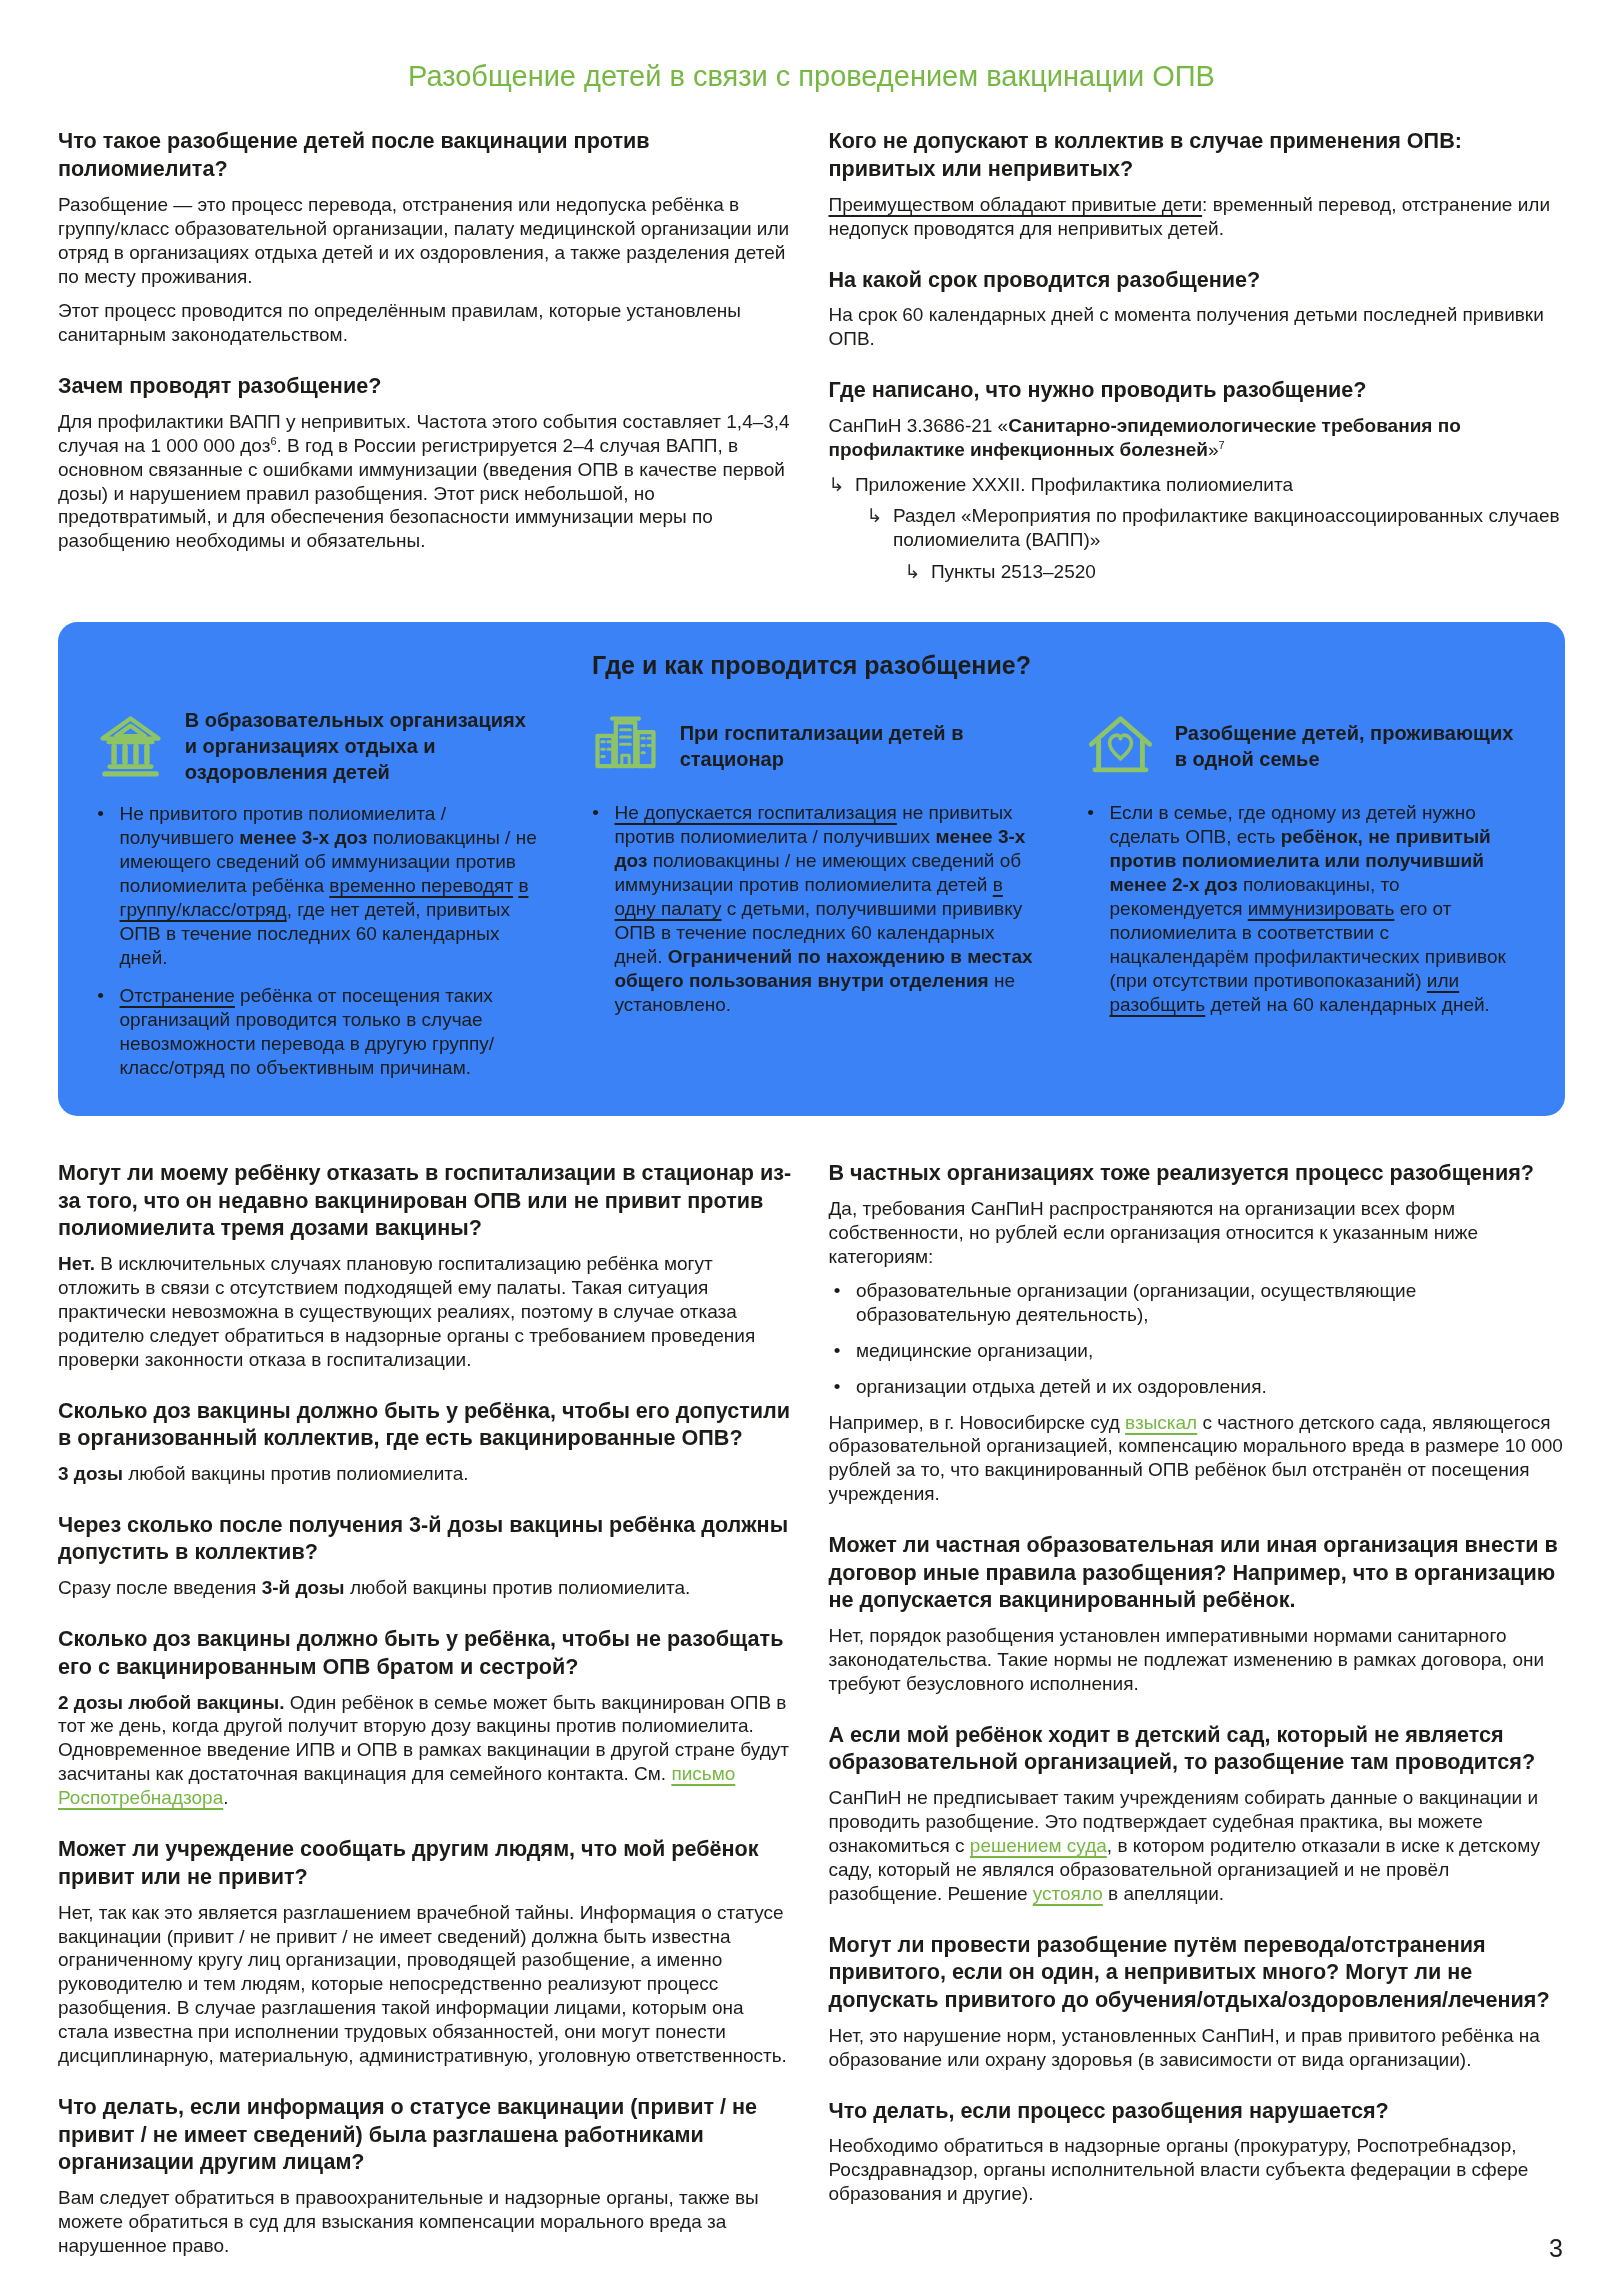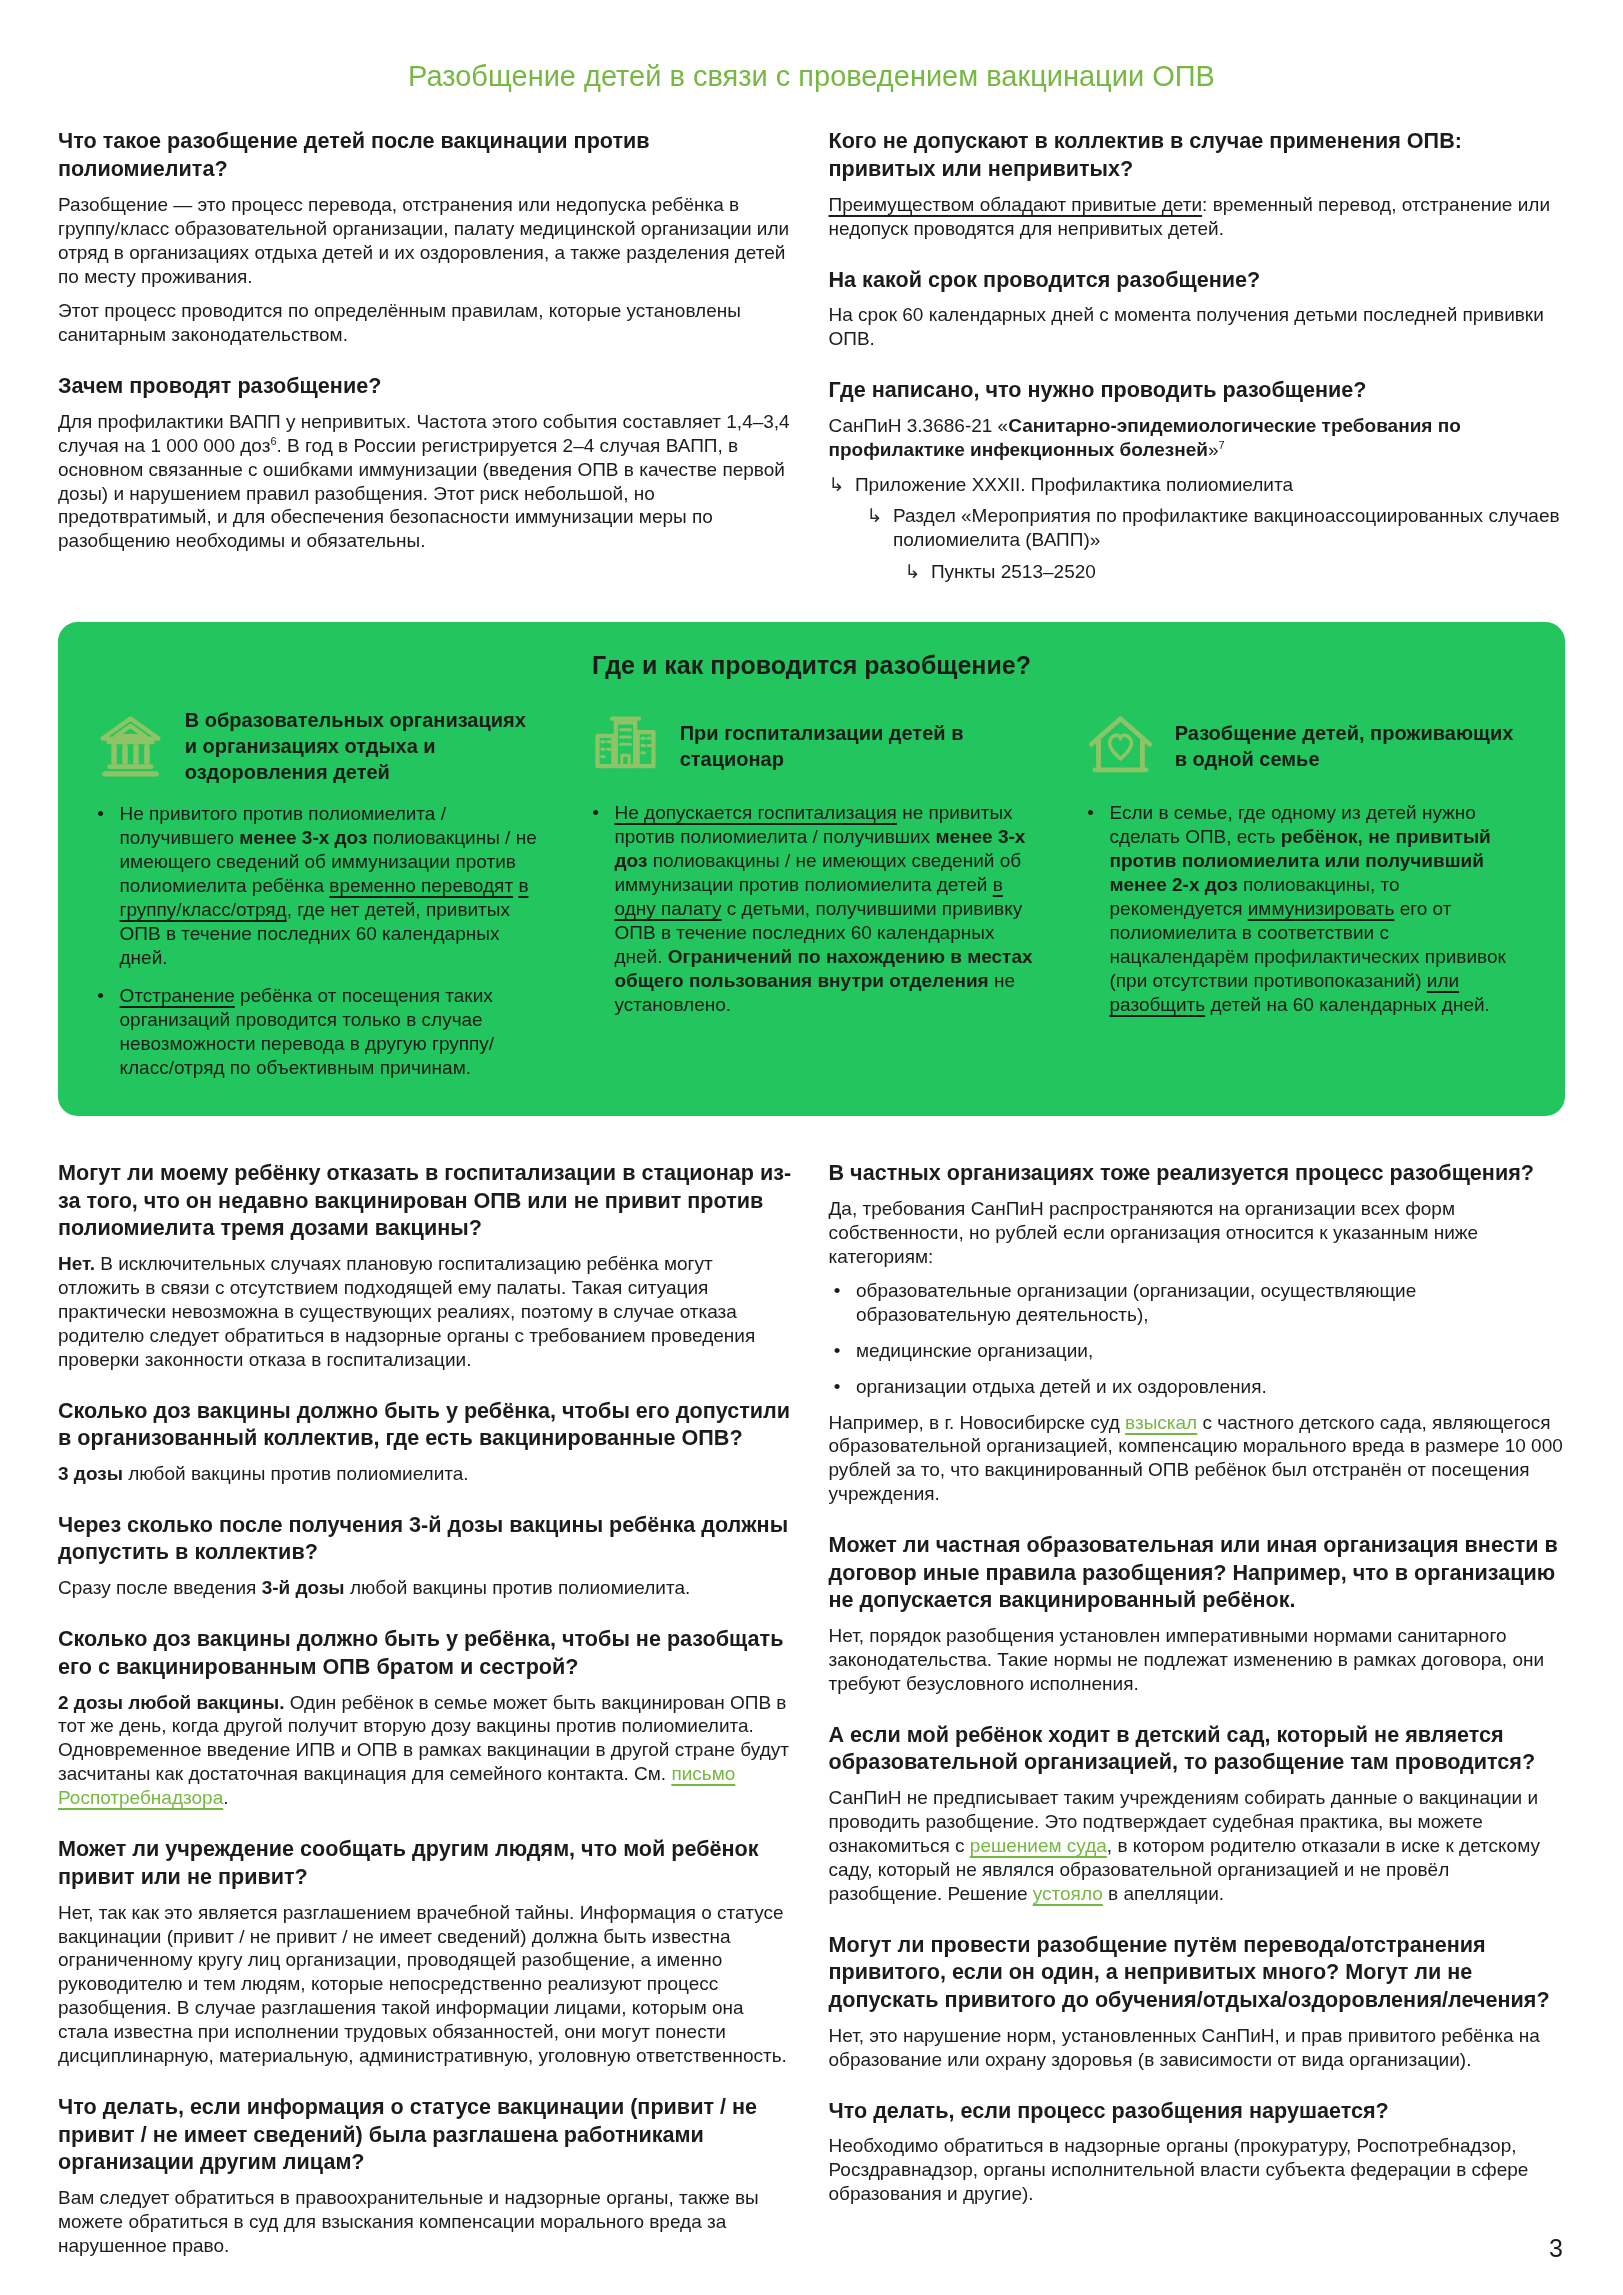--- a/index.html
+++ b/index.html
@@ -37,21 +37,21 @@
   }
   sup{font-size:58%;line-height:0;}
   
   .refs{margin-top:2.6px;}
   .ref{display:flex;align-items:flex-start;margin:0 0 7.9px 0;}
   .ref .arrow{flex:0 0 auto;margin-right:10.5px;color:#2b2b2b;}
   .ref.l2{padding-left:38px;}
   .ref.l3{padding-left:76px;}
   
   .box{
-    background:#22c55e;
+    background:#3b82f6;
     border-radius:19.6px;
     margin-top:30px;
     padding:27.5px 34px 22px 34px;
   }
   .box-title{
     text-align:center;font-size:25px;font-weight:700;
     margin:0 0 26px 0;color:#1c1c1a;
   }
   .box-cols{display:grid;grid-template-columns:1fr 1fr 1fr;column-gap:46px;align-items:start;}
   .col-head{display:flex;align-items:center;margin-bottom:17px;}

